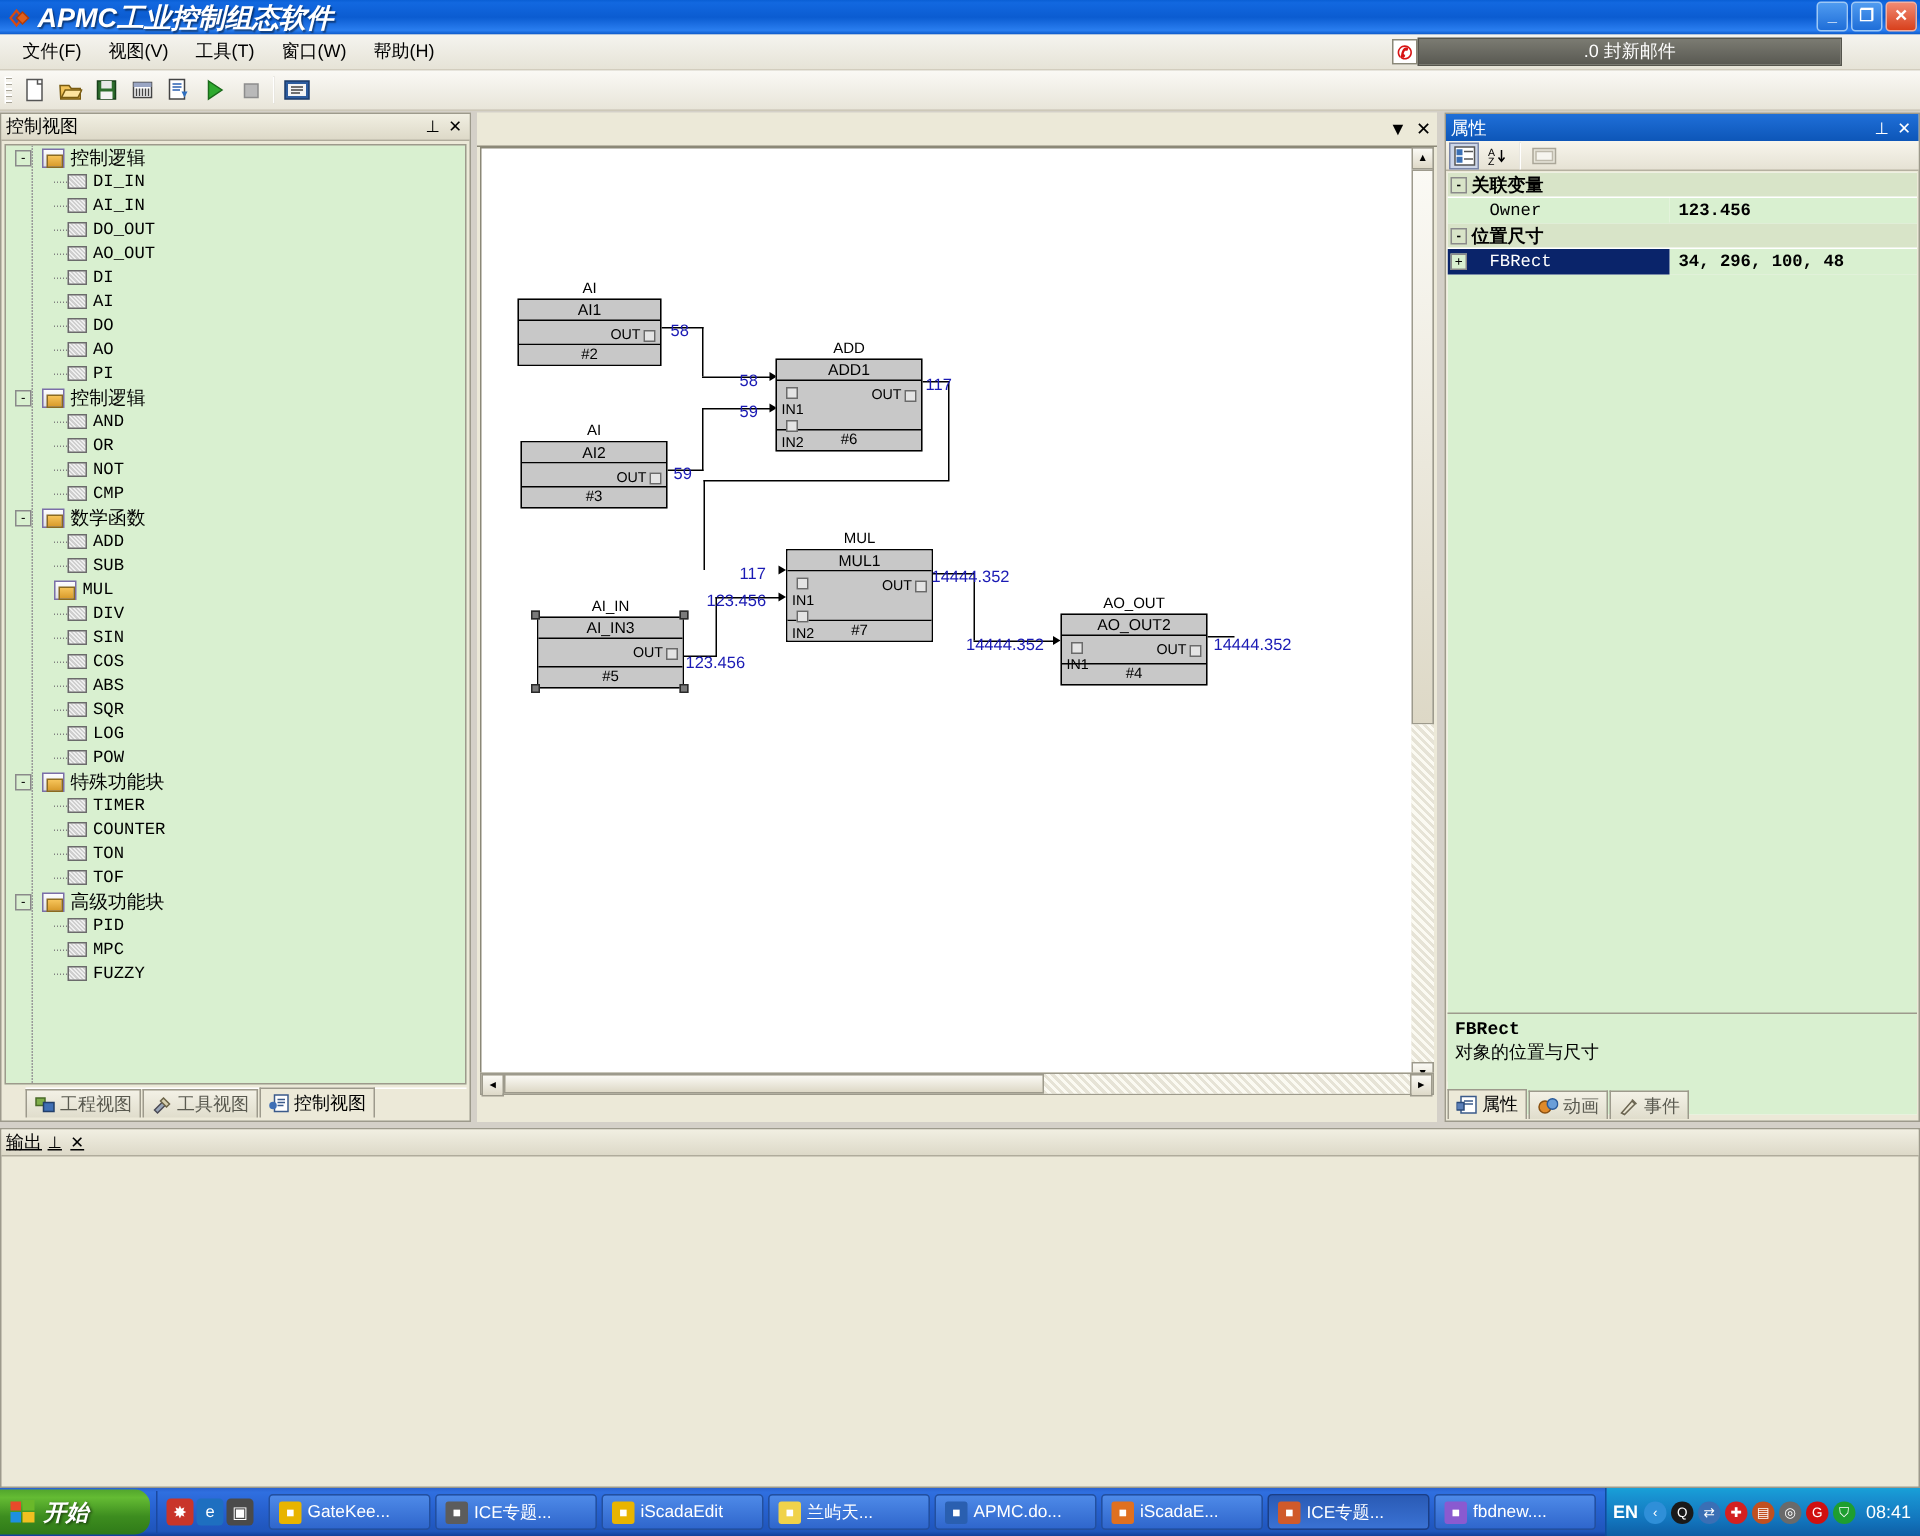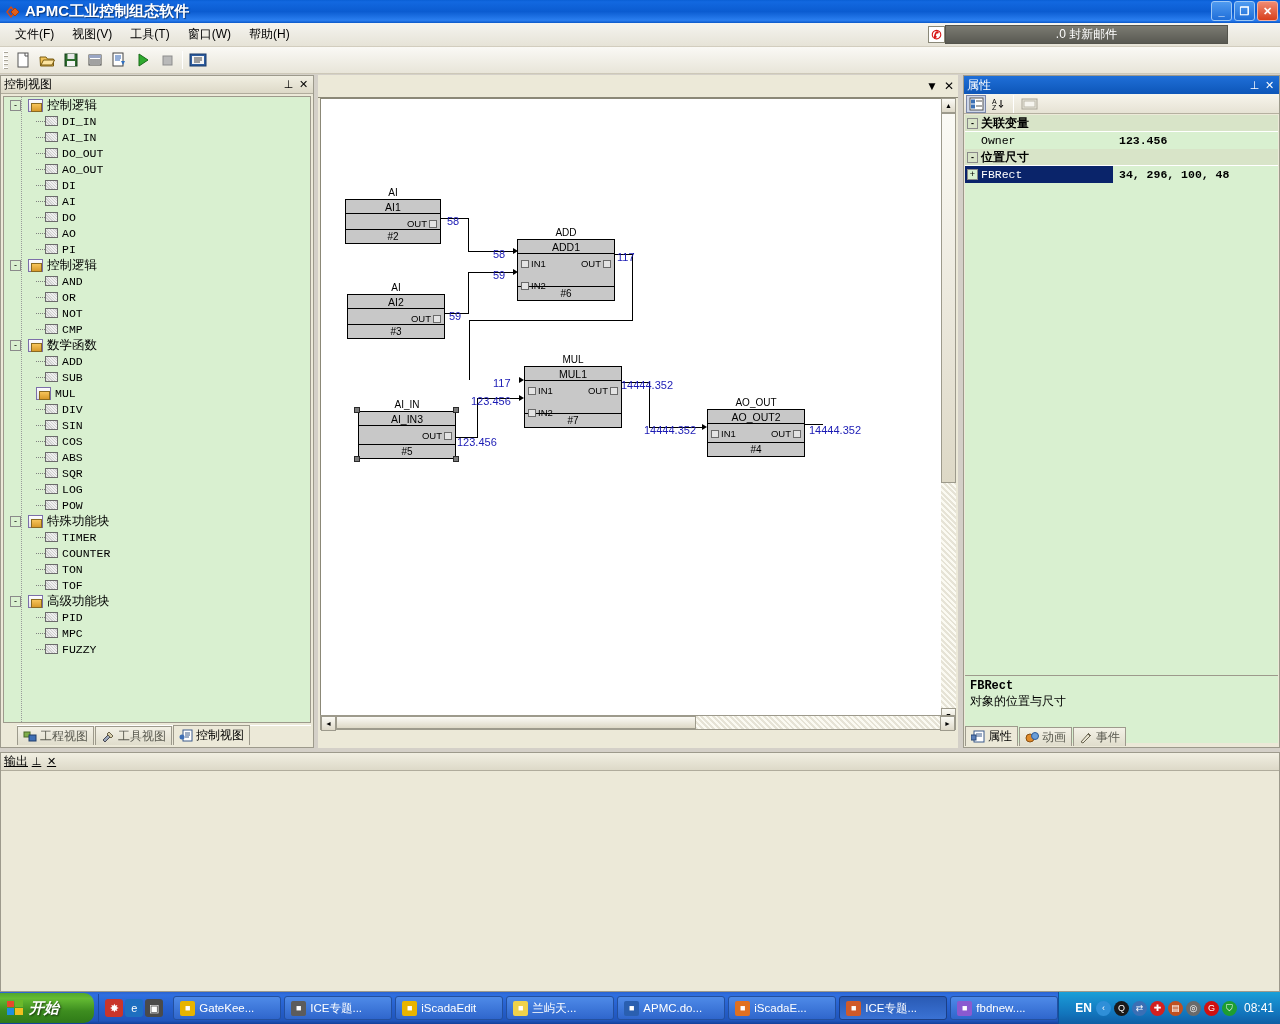--- a/index.html
+++ b/index.html
@@ -14,23 +14,24 @@
   .app { position:relative; width:1280px; height:1024px; }
 
   
   .titlebar {
     position:absolute; left:0; top:0; width:1280px; height:23px;
     background:linear-gradient(to bottom,#0a5fd4 0%,#1268e0 8%,#0b5cd1 50%,#2a7ef0 88%,#0b58c8 100%);
     display:flex; align-items:center;
   }
   .title-icon { width:18px; height:18px; margin-left:3px; margin-right:4px; position:relative; }
   .title-text {
-    color:#ffffff; font-size:15px; font-weight:bold;
+    color:#ffffff; font-size:18px; font-weight:bold;
     text-shadow:1px 1px 1px rgba(0,0,0,.45);
     letter-spacing:0px;
+    font-style:italic;
   }
   .win-btns { position:absolute; right:2px; top:1px; display:flex; gap:2px; }
   .win-btn {
     width:21px; height:20px; border:1px solid #9ec8f5;
     border-radius:3px; display:flex; align-items:center; justify-content:center;
     color:#fff; font-size:11px; font-weight:bold; line-height:1;
     background:linear-gradient(to bottom,#4f9bf0,#1f6ed8);
   }
   .win-btn.close { background:linear-gradient(to bottom,#f08a72,#d8401c); border-color:#f3b0a0; }
 
@@ -149,21 +150,21 @@
   .fb { position:absolute; border:1px solid #000; background:#c8c8c8;
         font-family:"Liberation Sans", sans-serif; }
   .fb-cap { position:absolute; left:0; top:-13px; width:100%; text-align:center; font-size:10px; color:#000; }
   .fb-name { height:14px; border-bottom:1px solid #000; display:flex; align-items:center; justify-content:center;
              font-size:10.5px; background:#c8c8c8; }
   .fb-body { position:relative; background:#c8c8c8; }
   .fb-foot { height:14px; border-top:1px solid #000; display:flex; align-items:center; justify-content:center;
              font-size:10px; background:#c8c8c8; }
   .pin { position:absolute; display:flex; align-items:center; gap:2px; font-size:9.5px; }
   .pin .pbox { width:8px; height:8px; border:1px solid #6a6a6a; background:#e4e4e4; }
-  .pin.left { left:3px; }
+  .pin.left { left:3px;flex-direction:column; }
   .pin.right { right:3px; flex-direction:row; }
   .wire { position:absolute; background:#000; }
   .wlbl { position:absolute; color:#1a1ab4; font-size:11px; font-family:"Liberation Sans",sans-serif; white-space:nowrap; }
   .arrow { position:absolute; width:0; height:0; border-top:3px solid transparent; border-bottom:3px solid transparent; border-left:5px solid #000; }
   .handle { position:absolute; width:6px; height:6px; background:#7b7b7b; border:1px solid #2a2a2a; }
 
   .hscroll { position:absolute; left:2px; bottom:18px; width:636px; height:15px; background:#ece9d8; border:1px solid #9d9a8c; display:flex; }
   .vscroll { position:absolute; right:2px; top:23px; width:15px; height:625px; }
   .sb-arrow { width:15px; height:15px; background:linear-gradient(to bottom,#fbfaf5,#ded9c8); border:1px solid #9d9a8c; display:flex; align-items:center; justify-content:center; font-size:7px; }
   .sb-thumb { background:linear-gradient(to bottom,#fbfaf5,#ddd8c6); border:1px solid #9d9a8c; }
@@ -177,21 +178,21 @@
     display:flex; align-items:center; padding:0 3px; color:#fff; font-size:12px;
   }
   .prop-caption .cap-title { flex:1; }
   .prop-caption .cap-btn { color:#fff; }
   .prop-toolbar { height:20px; background:linear-gradient(to bottom,#f7f5ec,#e6e2d4); border-bottom:1px solid #b5b0a0; display:flex; align-items:center; padding-left:2px; gap:2px; }
   .pt-btn { width:20px; height:18px; display:flex; align-items:center; justify-content:center; }
   .pt-btn.pressed { background:#cdd6e8; border:1px solid #7a86a8; }
   .prop-grid { position:absolute; left:1px; top:39px; right:1px; height:628px; background:#fff; overflow:hidden; }
   .pg-cat { display:flex; align-items:center; height:17px; background:#d8e4c8; font-weight:bold; font-size:12px; padding-left:2px; border-bottom:1px solid #fff; }
   .pg-row { display:flex; align-items:center; height:17px; font-family:"Liberation Mono",monospace; font-size:11.5px; border-bottom:1px solid #eee; }
-  .pg-row .nm { width:148px; padding-left:16px; background:#d9f0d0; height:17px; display:flex; align-items:center;text-align:right; }
+  .pg-row .nm { width:148px; padding-left:28px; background:#d9f0d0; height:17px; display:flex; align-items:center;text-align:right; }
   .pg-row .vl { flex:1; padding-left:6px; background:#d9f0d0; height:17px; display:flex; align-items:center; font-weight:bold;}
   .pg-row.selected .nm { background:#0a246a; color:#fff; }
   .pg-row.selected .vl { background:#d9f0d0; color:#000; }
   .pm-box { position:absolute; left:1px; bottom:26px; right:1px; height:46px; background:#d9f0d0; border-top:1px solid #9d9a8c; padding:3px 5px; }
   .pm-t { font-weight:bold; font-size:12px; font-family:"Liberation Mono",monospace; }
   .pm-d { font-size:12px; }
   .rtabs { position:absolute; left:1px; bottom:1px; right:1px; height:20px; display:flex; align-items:flex-end; gap:1px; }
 
   
   .outpanel { position:absolute; left:0; top:752px; width:1280px; height:240px; background:#ece9d8; border:1px solid #9d9a8c;text-decoration:underline; }
@@ -211,21 +212,21 @@
   .qlaunch { display:flex; align-items:center; gap:2px; padding:0 6px; height:28px; border-left:1px solid #1b49a0; }
   .ql-ico { width:18px; height:18px; border-radius:3px; display:flex; align-items:center; justify-content:center; font-size:11px; }
   .tasks { display:flex; align-items:center; gap:3px; flex:1; padding-left:4px; }
   .task {
     height:24px; min-width:108px; max-width:112px; display:flex; align-items:center; gap:4px; padding:0 6px;
     background:linear-gradient(to bottom,#4e8ae8,#2f66cc); border:1px solid #23509f; border-radius:3px;
     color:#fff; font-size:11.5px; white-space:nowrap; overflow:hidden;
   }
   .task.active { background:linear-gradient(to bottom,#2a5bb5,#3a72d4); border-color:#1b3f86; }
   .task-ico { width:15px; height:15px; flex:0 0 15px; border-radius:2px; display:flex; align-items:center; justify-content:center; font-size:9px; }
-  .tray { display:flex; align-items:center; gap:4px; height:32px; padding:0 6px 0 16px;
+  .tray { display:flex; align-items:center; gap:4px; height:32px; padding:0 6px 0 4px;
      background:linear-gradient(to bottom,#18a0d8 0%,#1891d0 20%,#1273bb 70%,#0e5ea4 100%);
      border-left:1px solid #0d4f9c; }
   .tray-ico { width:15px; height:15px; border-radius:50%; display:flex; align-items:center; justify-content:center; font-size:9px; color:#fff; }
   .tray-time { color:#fff; font-size:12px; margin-left:3px; }
 </style>
 </head>
 <body>
 
 <div class="app">
 

